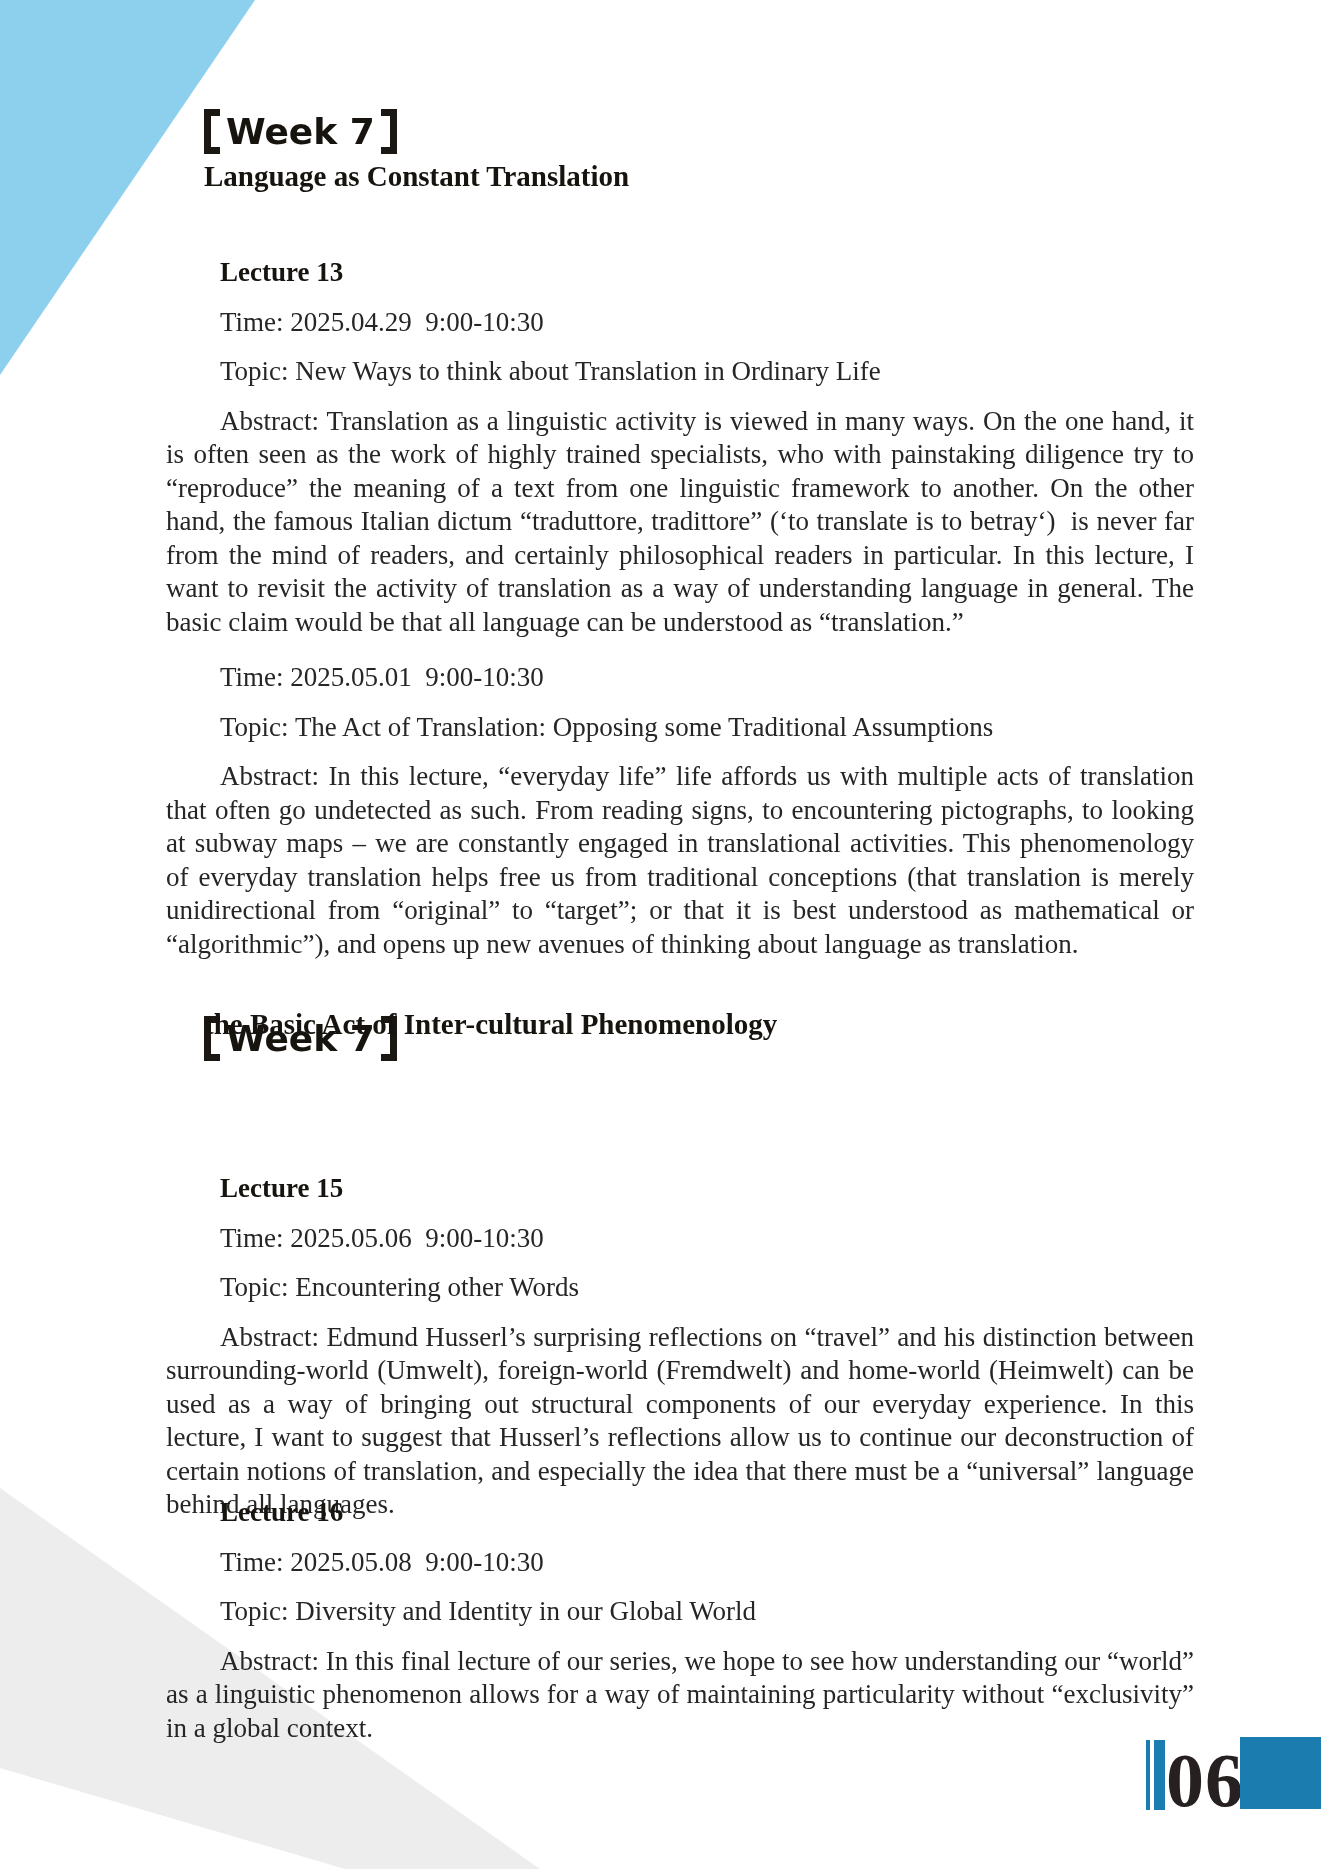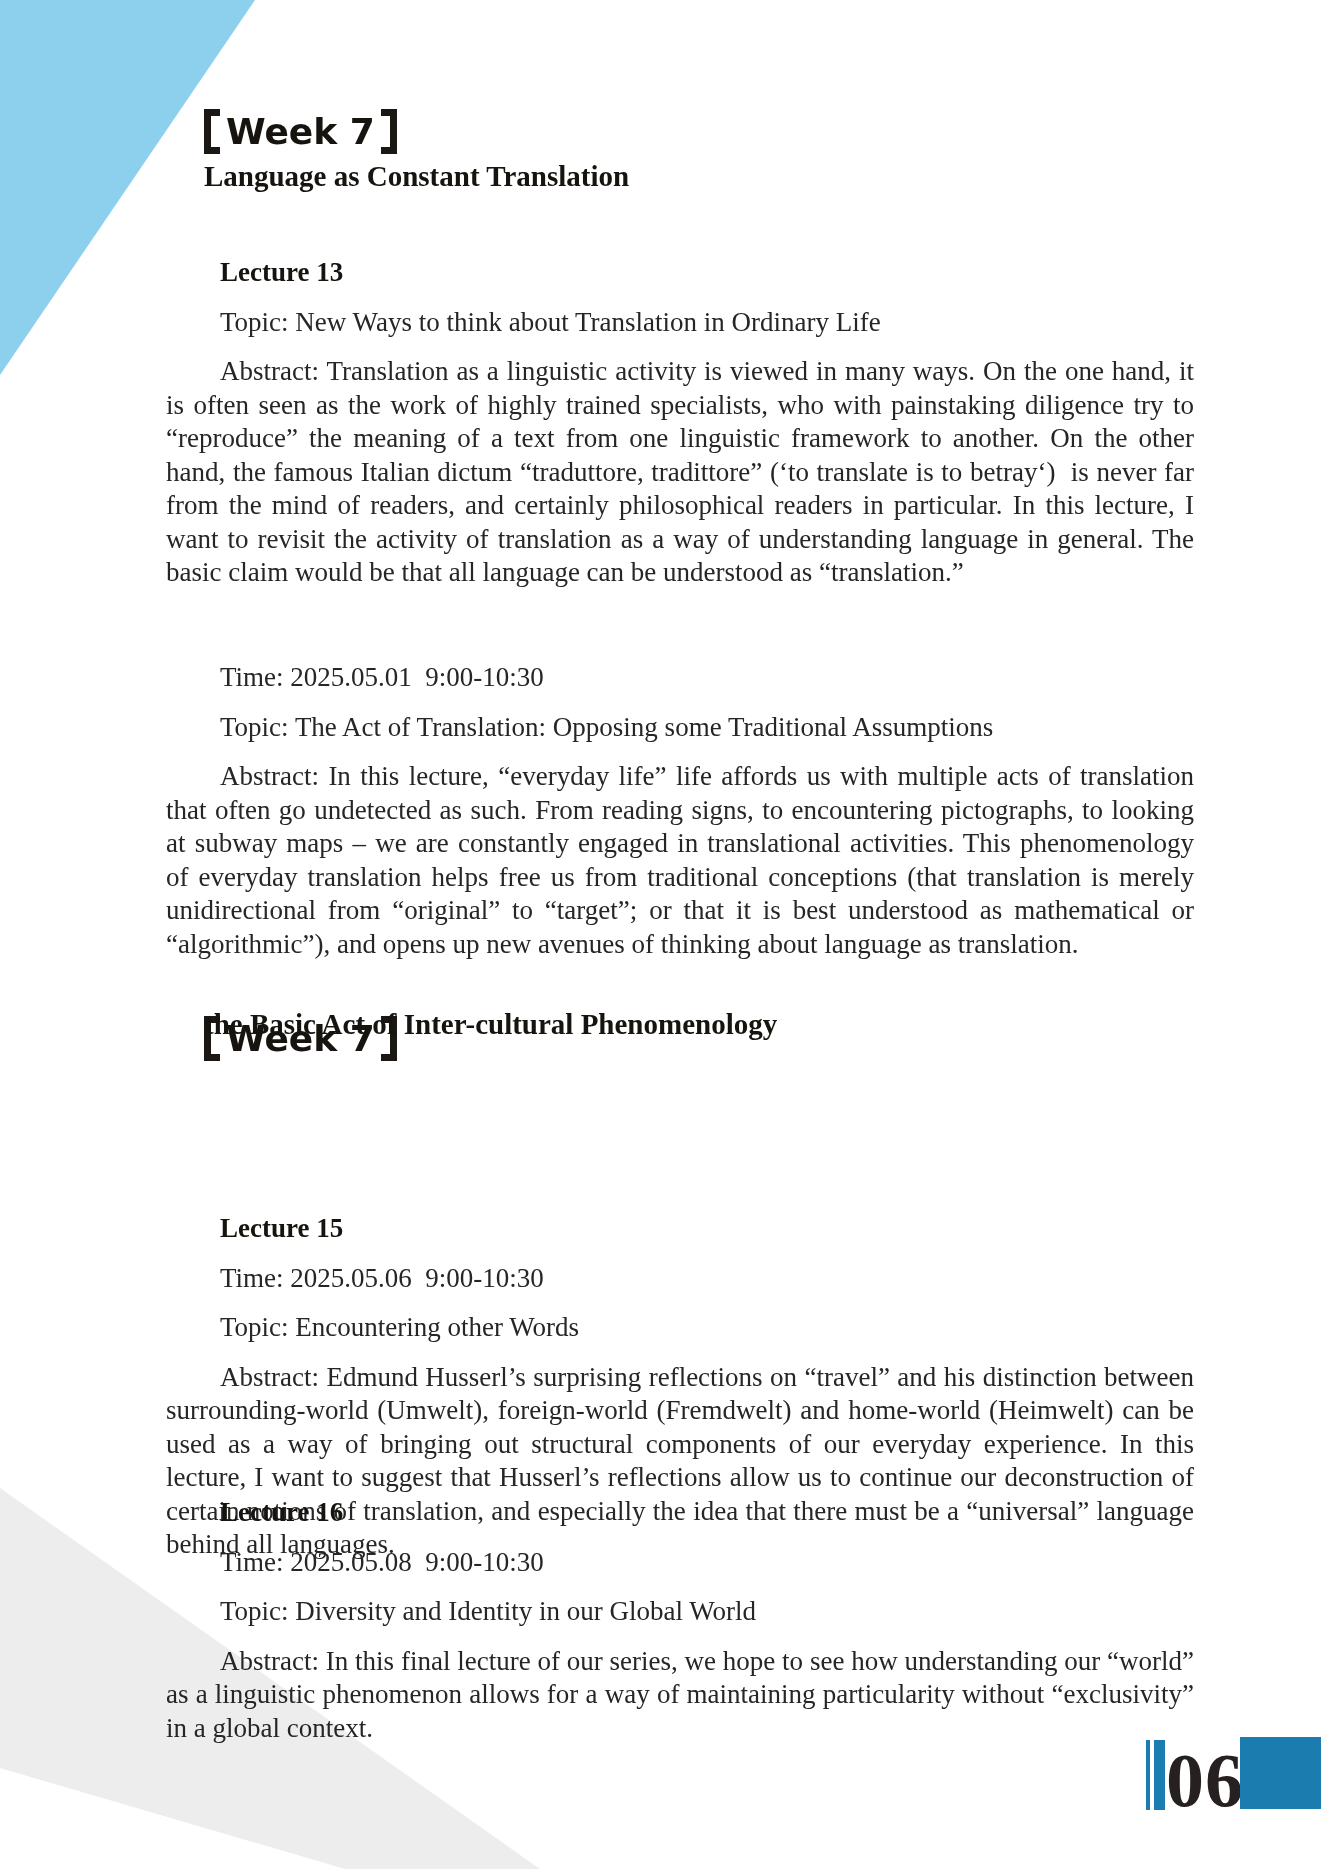--- a/index.html
+++ b/index.html
@@ -54,38 +54,39 @@
 
     <h1 class="week-heading" style="top:110px">
       <span class="bracket l"></span>
       <span>Week 7</span>
       <span class="bracket r"></span>
     </h1>
     <h2 class="week-title" style="top:160px">Language as Constant Translation</h2>
 
     <div class="lecture" style="top:240px">
       <p class="lect-name">Lecture 13</p>
+      <p class="line"><span>Time:</span> <span>2025.04.29&nbsp; 9:00-10:30</span></p>
       <p class="line"><span>Topic:</span> <span>New Ways to think about Translation in Ordinary Life</span></p>
       <p class="abstract"><span>Abstract:</span> <span>Translation as a linguistic activity is viewed in many ways. On the one hand, it is often seen as the work of highly trained specialists, who with painstaking diligence try to “reproduce” the meaning of a text from one linguistic framework to another. On the other hand, the famous Italian dictum “traduttore, tradittore” (‘to translate is to betray‘)&nbsp; is never far from the mind of readers, and certainly philosophical readers in particular. In this lecture, I want to revisit the activity of translation as a way of understanding language in general. The basic claim would be that all language can be understood as “translation.”</span></p>
     </div>
 
     <div class="lecture" style="top:645px">
       <p class="line"><span>Time:</span> <span>2025.05.01&nbsp; 9:00-10:30</span></p>
       <p class="line"><span>Topic:</span> <span>The Act of Translation: Opposing some Traditional Assumptions</span></p>
       <p class="abstract"><span>Abstract:</span> <span>In this lecture, “everyday life” life affords us with multiple acts of translation that often go undetected as such. From reading signs, to encountering pictographs, to looking at subway maps – we are constantly engaged in translational activities. This phenomenology of everyday translation helps free us from traditional conceptions (that translation is merely unidirectional from “original” to “target”; or that it is best understood as mathematical or “algorithmic”), and opens up new avenues of thinking about language as translation.</span></p>
     </div>
 
     <h1 class="week-heading" style="top:1017px">
       <span class="bracket l"></span>
       <span>Week 7</span>
       <span class="bracket r"></span>
     </h1>
     <h2 class="week-title" style="top:1008px">the Basic Act of Inter-cultural Phenomenology</h2>
 
-    <div class="lecture" style="top:1196px">
+    <div class="lecture" style="top:1156px">
       <p class="lect-name">Lecture 15</p>
       <p class="line"><span>Time:</span> <span>2025.05.06&nbsp; 9:00-10:30</span></p>
       <p class="line"><span>Topic:</span> <span>Encountering other Words</span></p>
       <p class="abstract"><span>Abstract:</span> <span>Edmund Husserl’s surprising reflections on “travel” and his distinction between surrounding-world (Umwelt), foreign-world (Fremdwelt) and home-world (Heimwelt) can be used as a way of bringing out structural components of our everyday experience. In this lecture, I want to suggest that Husserl’s reflections allow us to continue our deconstruction of certain notions of translation, and especially the idea that there must be a “universal” language behind all languages.</span></p>
     </div>
 
     <div class="lecture" style="top:1480px">
       <p class="lect-name">Lecture 16</p>
       <p class="line"><span>Time:</span> <span>2025.05.08&nbsp; 9:00-10:30</span></p>
       <p class="line"><span>Topic:</span> <span>Diversity and Identity in our Global World</span></p>

